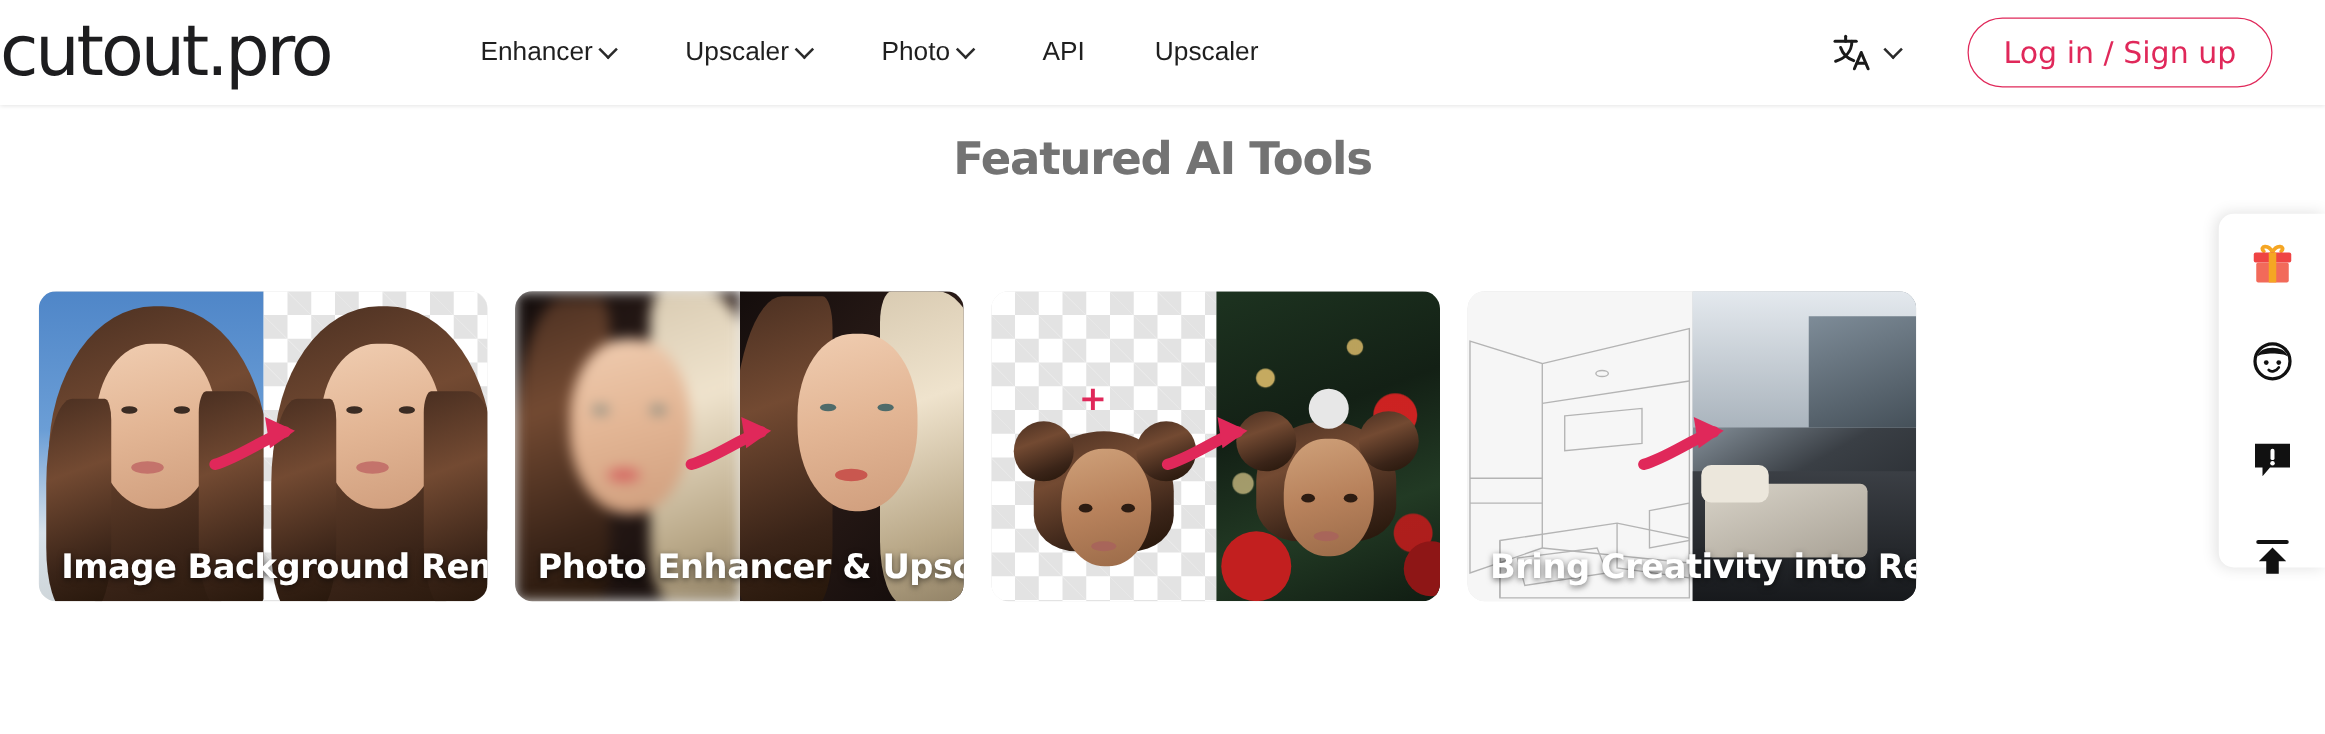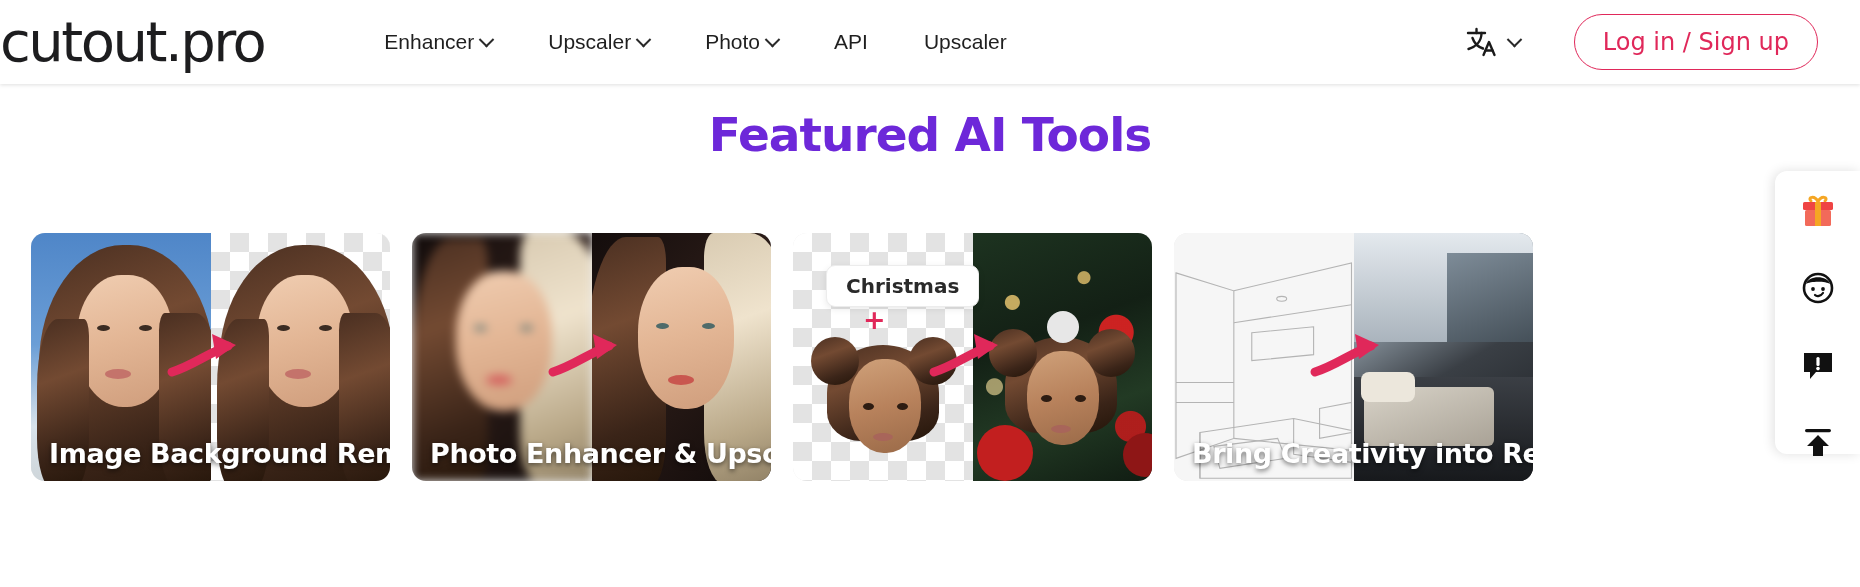--- a/index.html
+++ b/index.html
@@ -70,24 +70,24 @@
     cursor:pointer;
     white-space:nowrap;
     font-family:"DejaVu Sans", sans-serif;
   }
 
   
   .main { position:absolute; top:84px; left:0; width:1860px; height:503px; background:#fff; }
 
   .section-title {
     text-align:center;
-    font-size:47px;
+    font-size:36px;
     font-weight:bold;
     letter-spacing:-1px;
-    color:#6d28d9;
+    color:#737373;
     margin-top:23px;
     font-family:"DejaVu Sans", sans-serif;
   }
 
   .cards {
     position:absolute; top:149px; left:31px;
     display:flex; gap:22px;
   }
   .card {
     position:relative;
@@ -355,21 +355,20 @@
           <div class="eye" style="left:68px;top:162px;width:11px;height:7px;background:#2d1c12;"></div>
           <div class="eye" style="left:102px;top:162px;width:11px;height:7px;background:#2d1c12;"></div>
           <div class="lips" style="left:78px;top:192px;width:20px;height:8px;background:#a8655a;"></div>
           <div style="position:absolute;left:74px;top:78px;width:32px;height:32px;border-radius:50%;background:#e7e7e7;"></div>
           <div style="position:absolute;left:4px;top:192px;width:56px;height:56px;border-radius:50%;background:#c21f1f;"></div>
           <div style="position:absolute;left:150px;top:200px;width:44px;height:44px;border-radius:50%;background:#8e1616;"></div>
         </div>
 
       </div>
 
-      <div class="xmas-badge">Christmas</div>
       <div class="xmas-plus">+</div>
 
       <div class="arrow-wrap">
         <svg width="90" height="58" viewBox="0 0 90 58">
           <path d="M6 46 C26 40, 44 26, 62 20" stroke="#e0285a" stroke-width="9" fill="none" stroke-linecap="round"></path>
           <path d="M46 8 L70 19 L50 33 Z" fill="#e0285a"></path>
         </svg>
       </div>
 
     </div>

